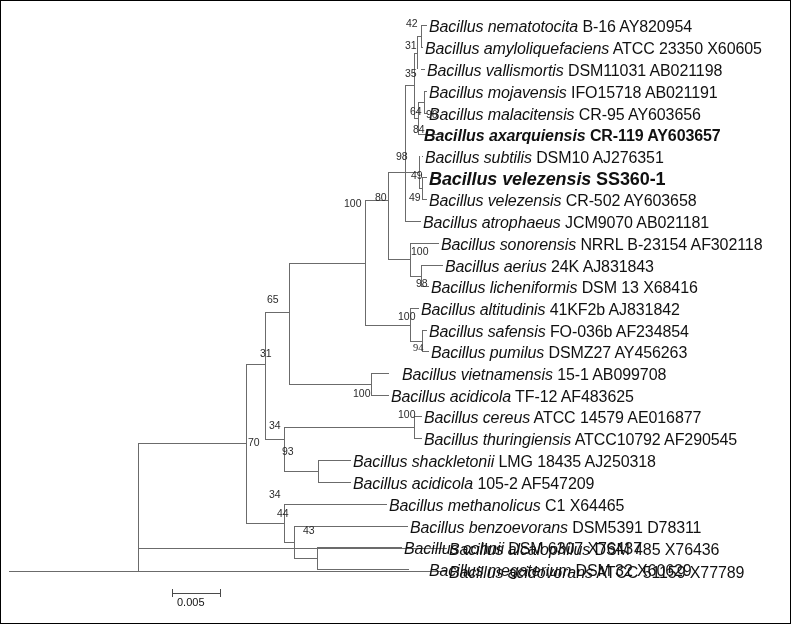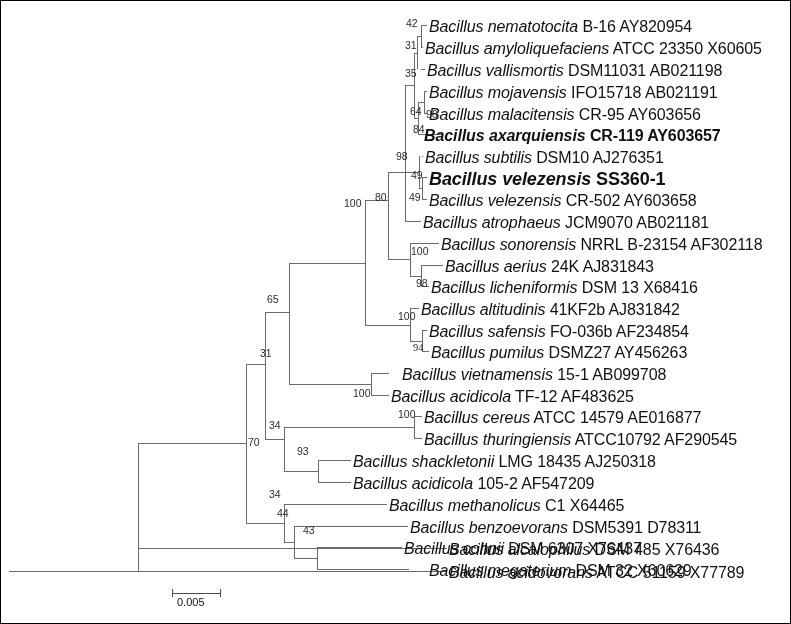--- a/index.html
+++ b/index.html
@@ -184,21 +184,21 @@
       <div class="boot-label" style="left: 410px; top: 245px;">100</div>
       <div class="boot-label" style="left: 415px; top: 277px;">98</div>
       <div class="boot-label" style="left: 397px; top: 310px;">100</div>
       <div class="boot-label" style="left: 412px; top: 342px; font-family: Liberation Serif, serif;">94</div>
       <div class="boot-label" style="left: 343px; top: 197px;">100</div>
       <div class="boot-label" style="left: 266px; top: 293px;">65</div>
       <div class="boot-label" style="left: 352px; top: 387px;">100</div>
       <div class="boot-label" style="left: 397px; top: 408px;">100</div>
       <div class="boot-label" style="left: 259px; top: 347px;">31</div>
       <div class="boot-label" style="left: 268px; top: 419px;">34</div>
-      <div class="boot-label" style="left: 296px; top: 445px;">93</div>
+      <div class="boot-label" style="left: 281px; top: 445px;">93</div>
       <div class="boot-label" style="left: 247px; top: 436px;">70</div>
       <div class="boot-label" style="left: 268px; top: 488px;">34</div>
       <div class="boot-label" style="left: 276px; top: 507px;">44</div>
       <div class="boot-label" style="left: 302px; top: 524px;">43</div>
     </div>
 
   <svg id="scale-svg" style="position:absolute;left:0;top:0;width:791px;height:624px;" aria-hidden="true">
       <line x1="171" y1="592" x2="219" y2="592" stroke="#4a4a4a" stroke-width="1" shape-rendering="crispEdges"></line>
       <line x1="171" y1="588" x2="171" y2="596" stroke="#4a4a4a" stroke-width="1" shape-rendering="crispEdges"></line>
       <line x1="219" y1="588" x2="219" y2="596" stroke="#4a4a4a" stroke-width="1" shape-rendering="crispEdges"></line>

